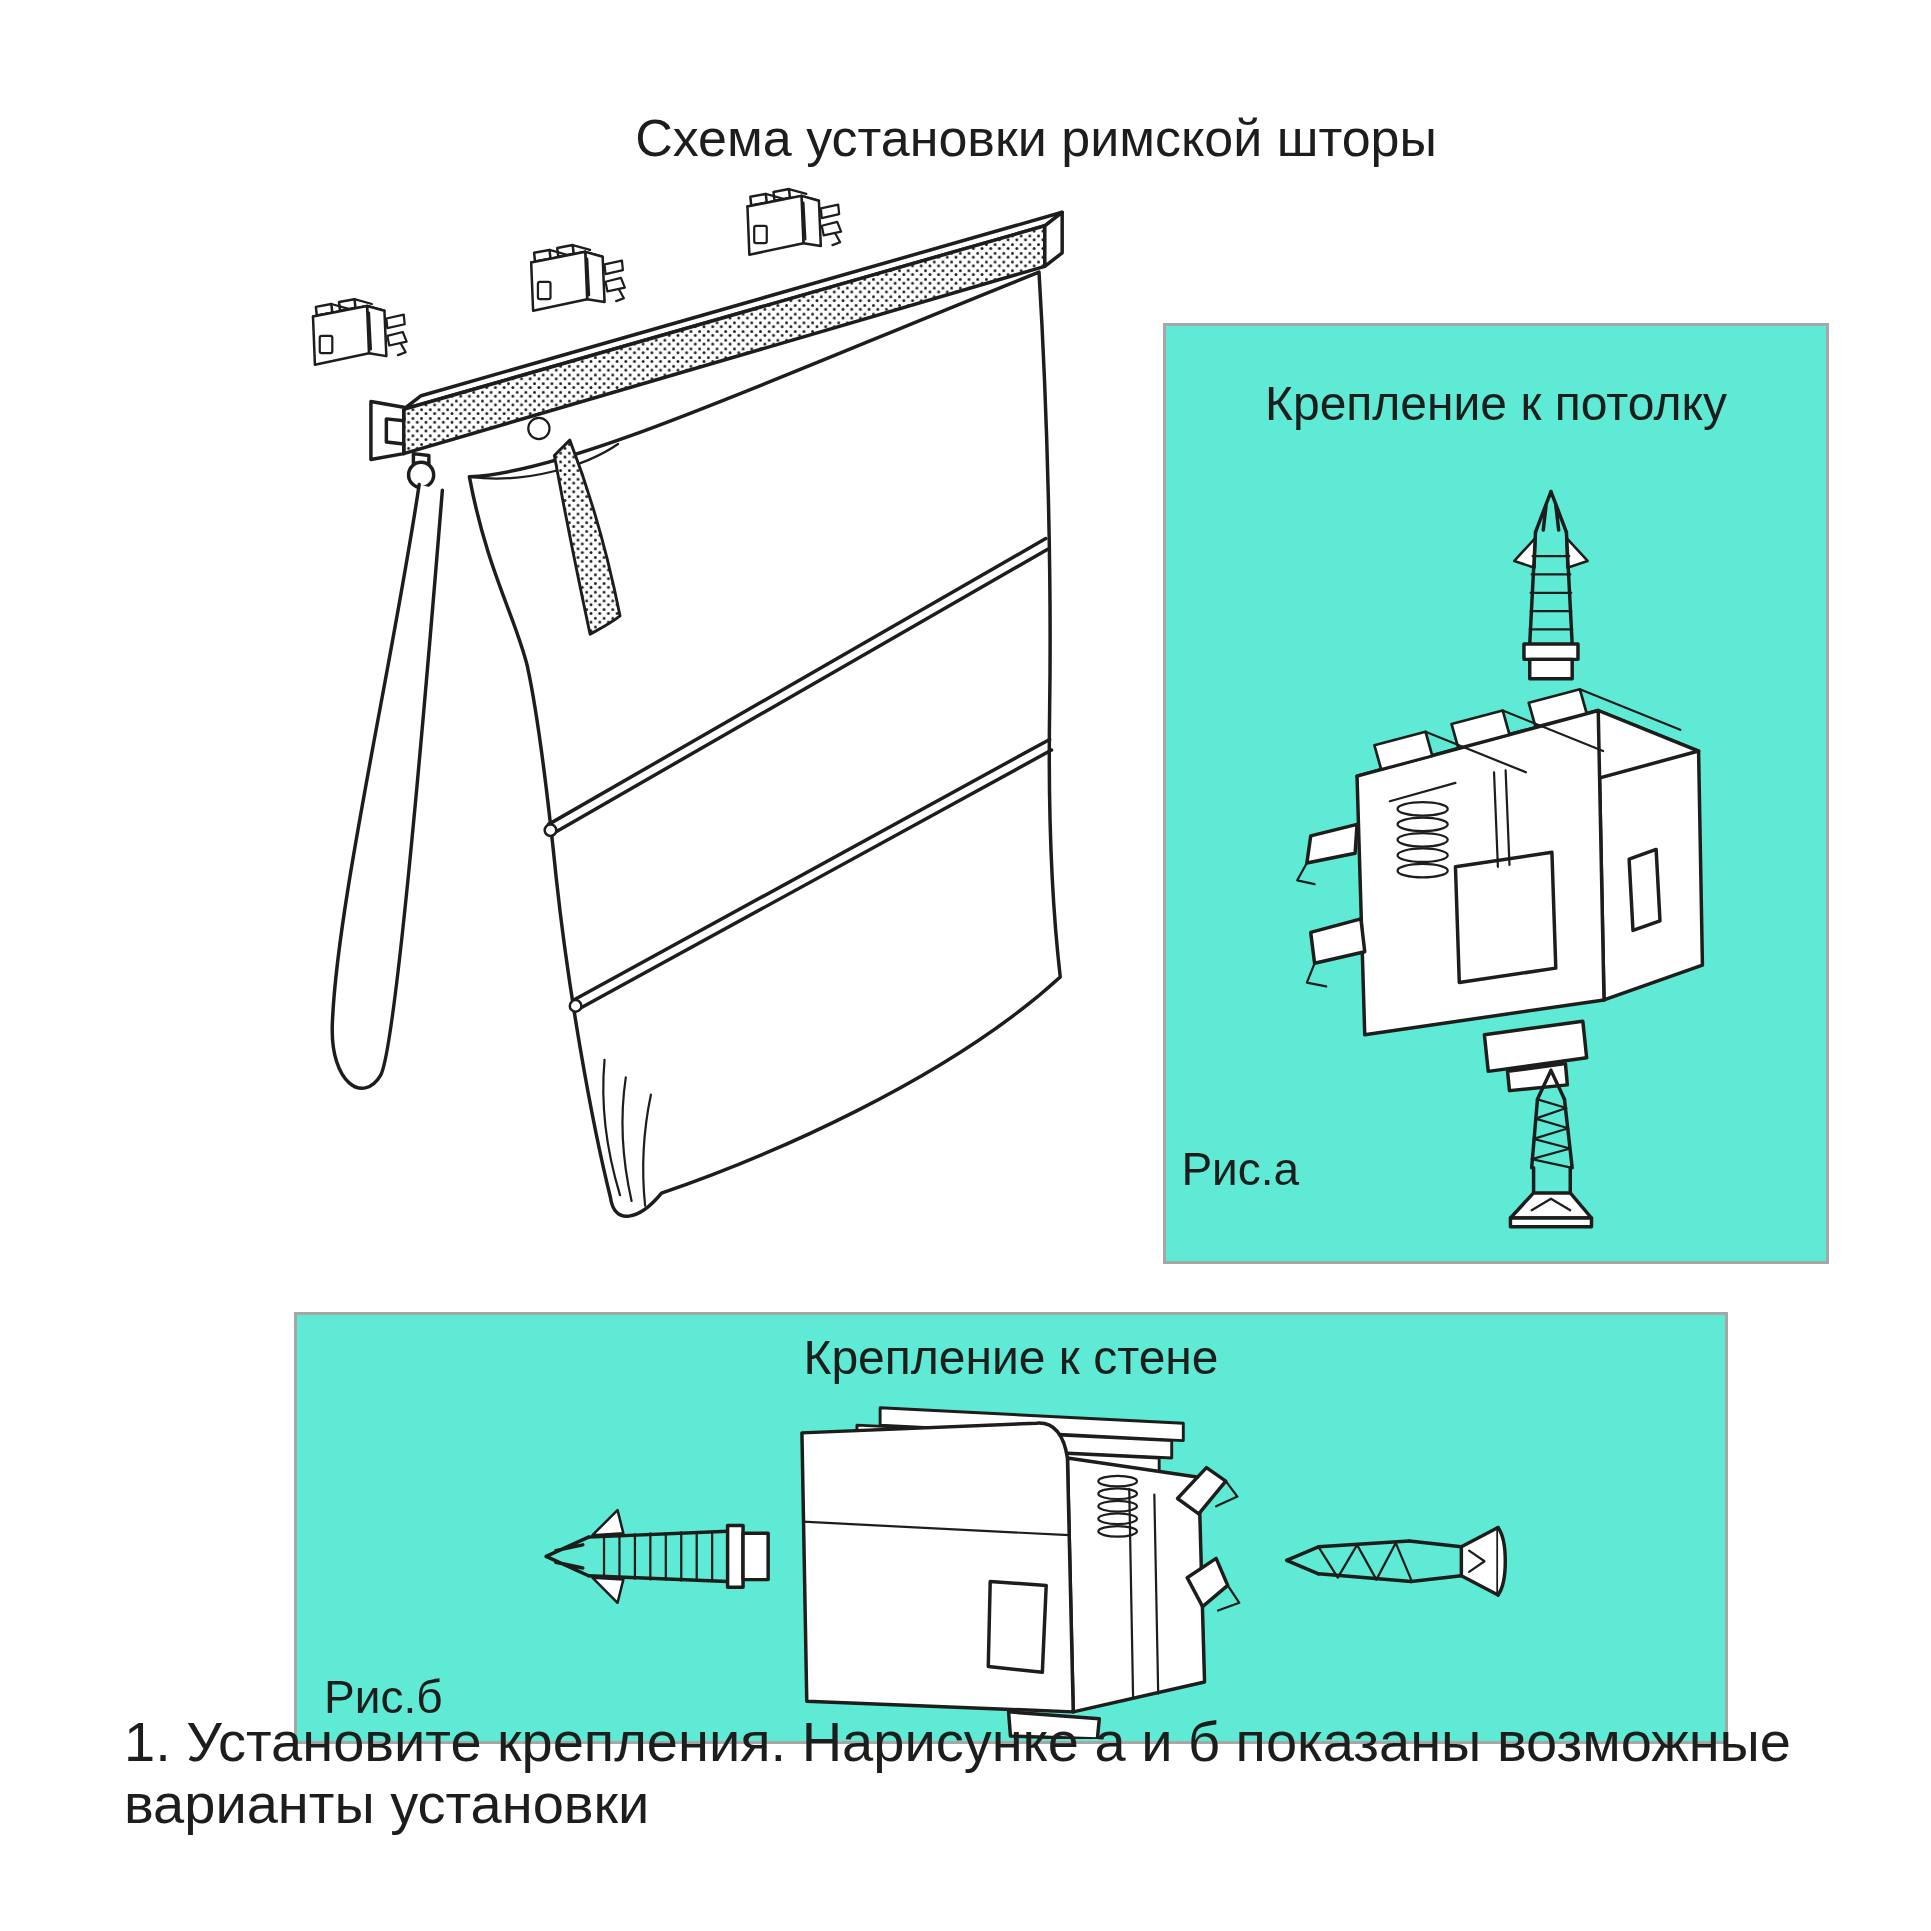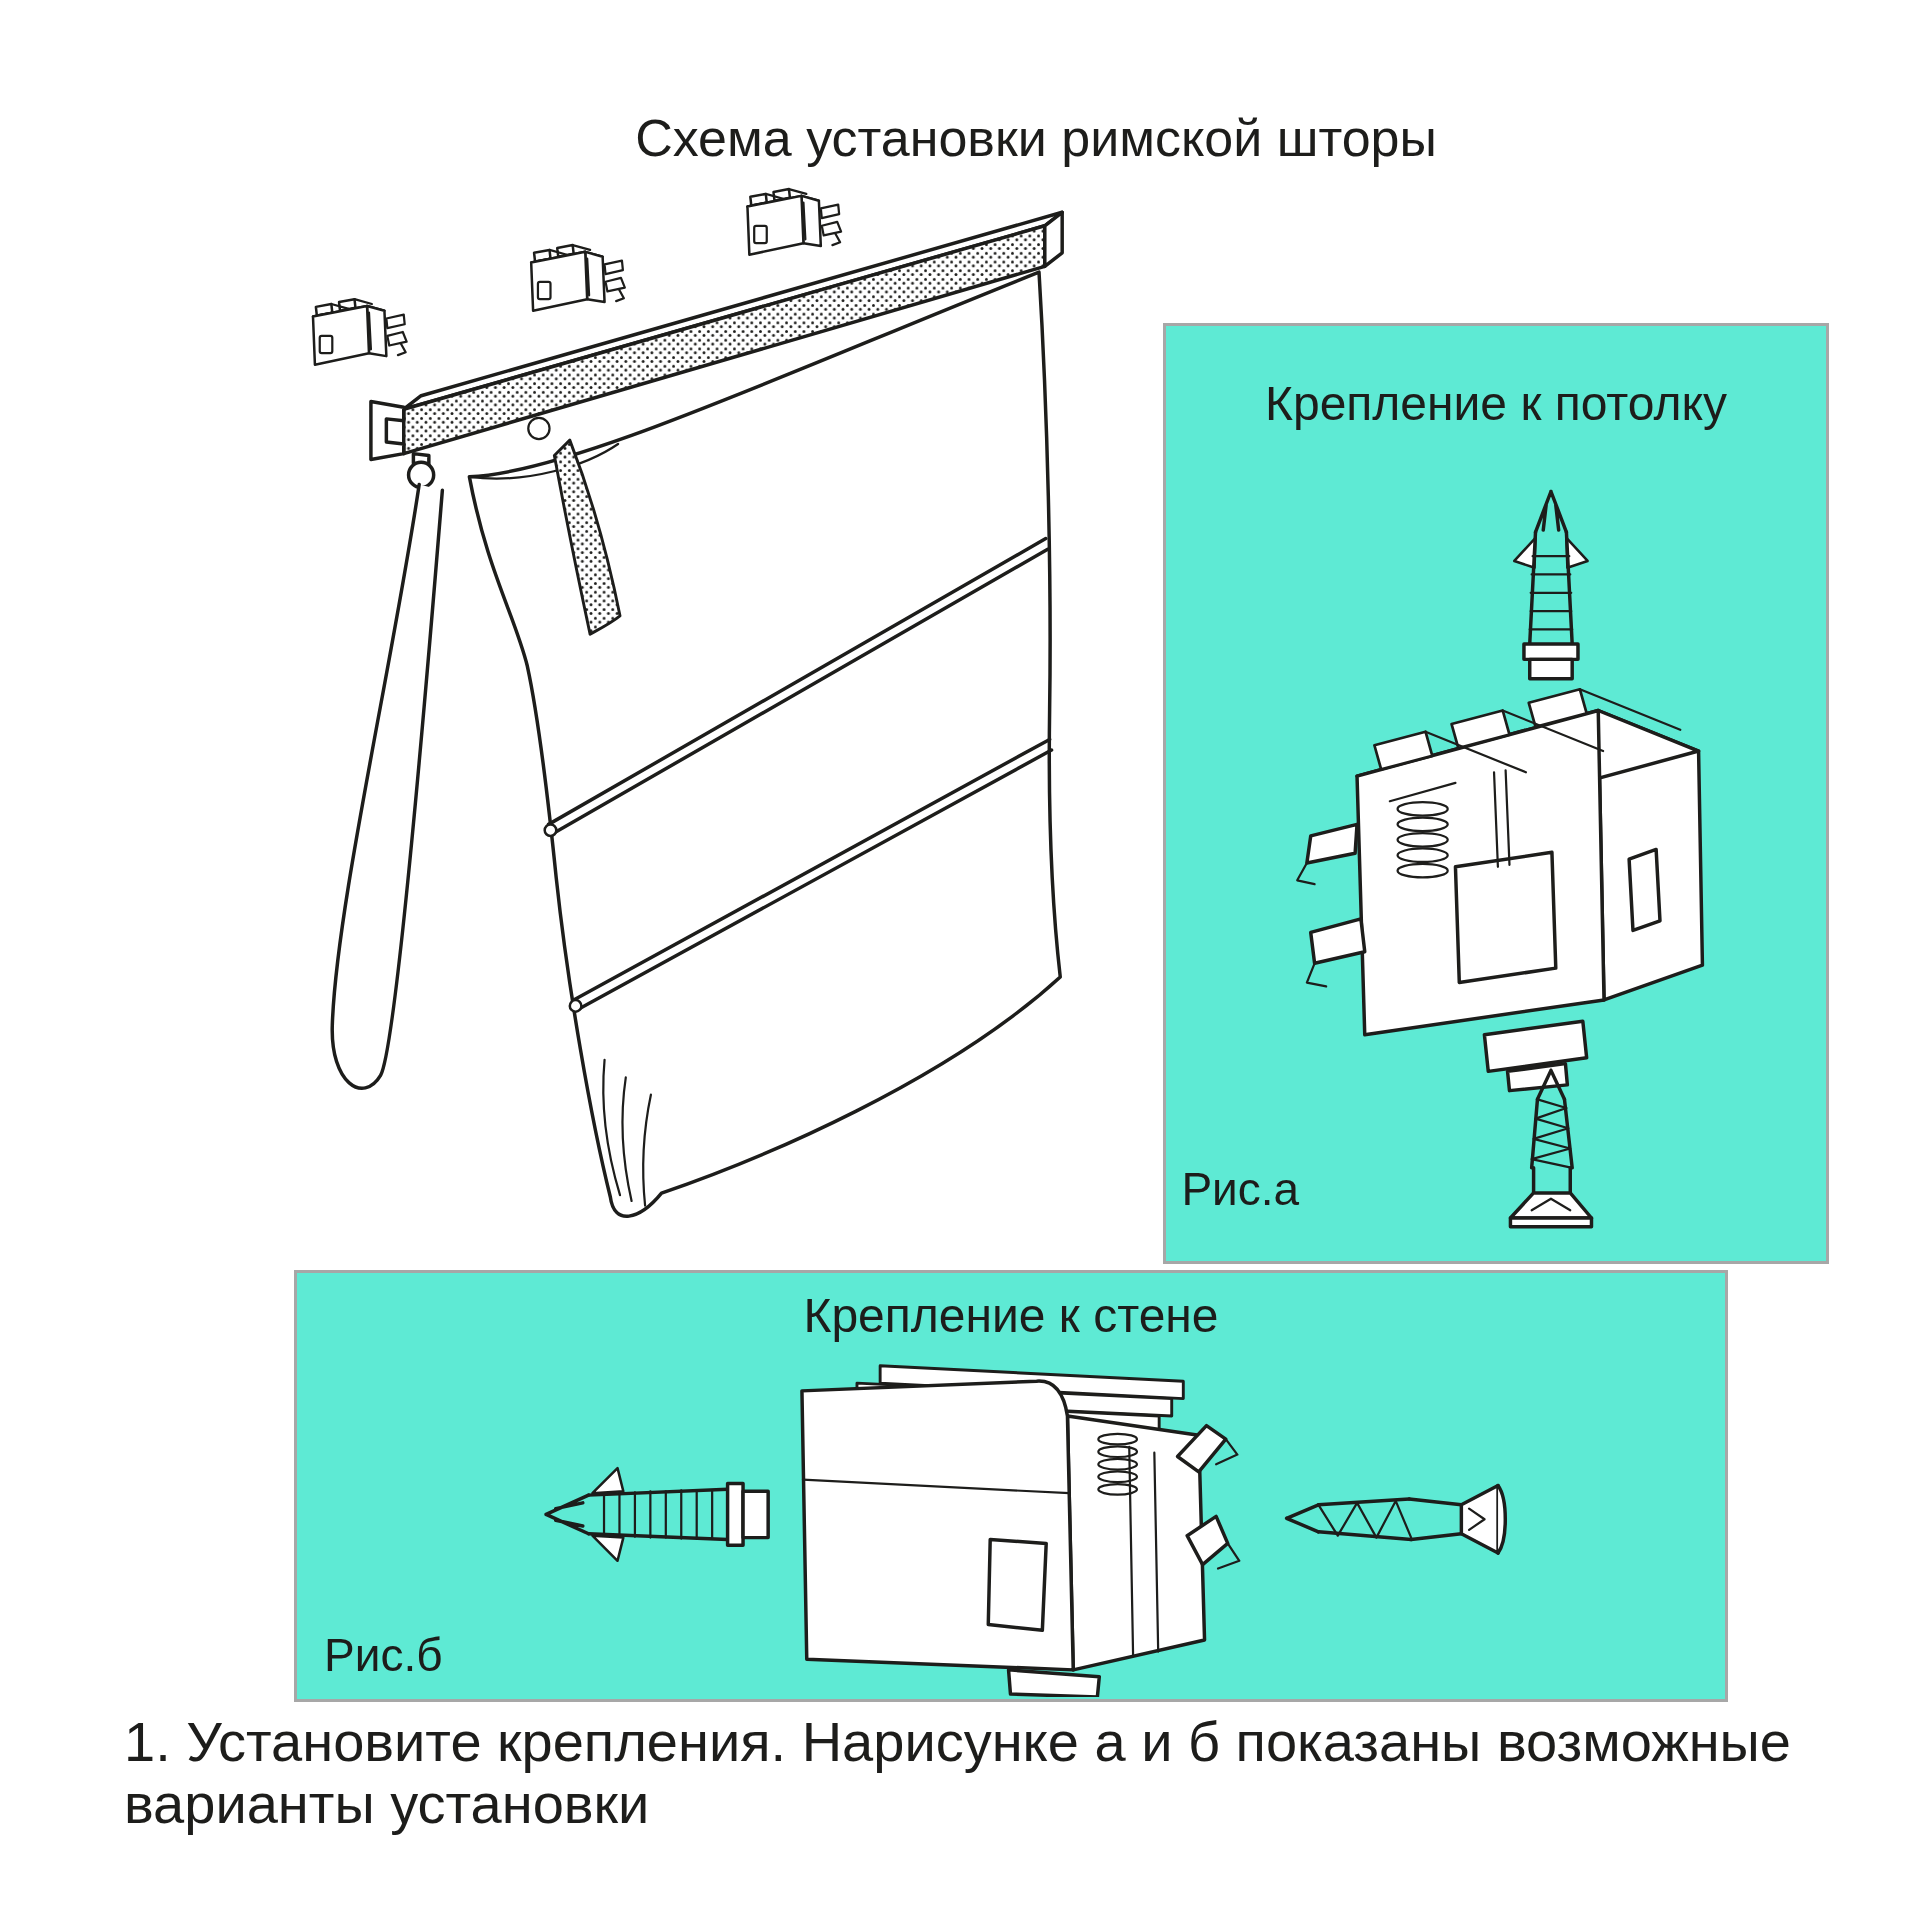--- a/index.html
+++ b/index.html
@@ -8,29 +8,29 @@
     font-family:"Liberation Sans", sans-serif;color:#1d1d1b;overflow:hidden;padding-left:38px;
   }
   .main-title{
     position:absolute;top:108px;left:1036px;transform:translateX(-50%);
     font-size:52px;font-weight:400;white-space:nowrap;color:#1d1d1b;
   }
   .panel{
     position:absolute;border:3.9px solid #a7a7a7;background:#5eead4;box-sizing:border-box;
   }
   .panel-a{left:1163px;top:323px;width:666px;height:941px;}
-  .panel-b{left:294px;top:1270px;width:1434px;height:432px;}
+  .panel-b{left:294px;top:1312px;width:1434px;height:432px;}
   .fig-title{
     position:absolute;left:0;width:100%;text-align:center;
     font-size:48px;color:#1d1d1b;white-space:nowrap;
   }
   .panel-a .fig-title{top:50px;}
   .panel-b .fig-title{top:15.4px;}
   .fig-label{position:absolute;font-size:46px;color:#1d1d1b;white-space:nowrap;}
-  .panel-a .fig-label{left:15.4px;top:836px;}
+  .panel-a .fig-label{left:15.4px;top:816px;}
   .panel-b .fig-label{left:27px;top:355px;}
   .caption{
     position:absolute;left:124px;top:1711px;width:1670px;
     font-size:56px;line-height:62px;color:#1d1d1b;
   }
   .caption span{display:block;}
   svg{position:absolute;left:0;top:0;}
   .art{stroke:#1d1d1b;stroke-width:3.6;fill:none;stroke-linejoin:round;stroke-linecap:round;}
   .artf{stroke:#1d1d1b;stroke-width:3.6;fill:#ffffff;stroke-linejoin:round;stroke-linecap:round;}
   .artd{stroke:#1d1d1b;stroke-width:2.3;fill:none;stroke-linejoin:round;stroke-linecap:round;}

